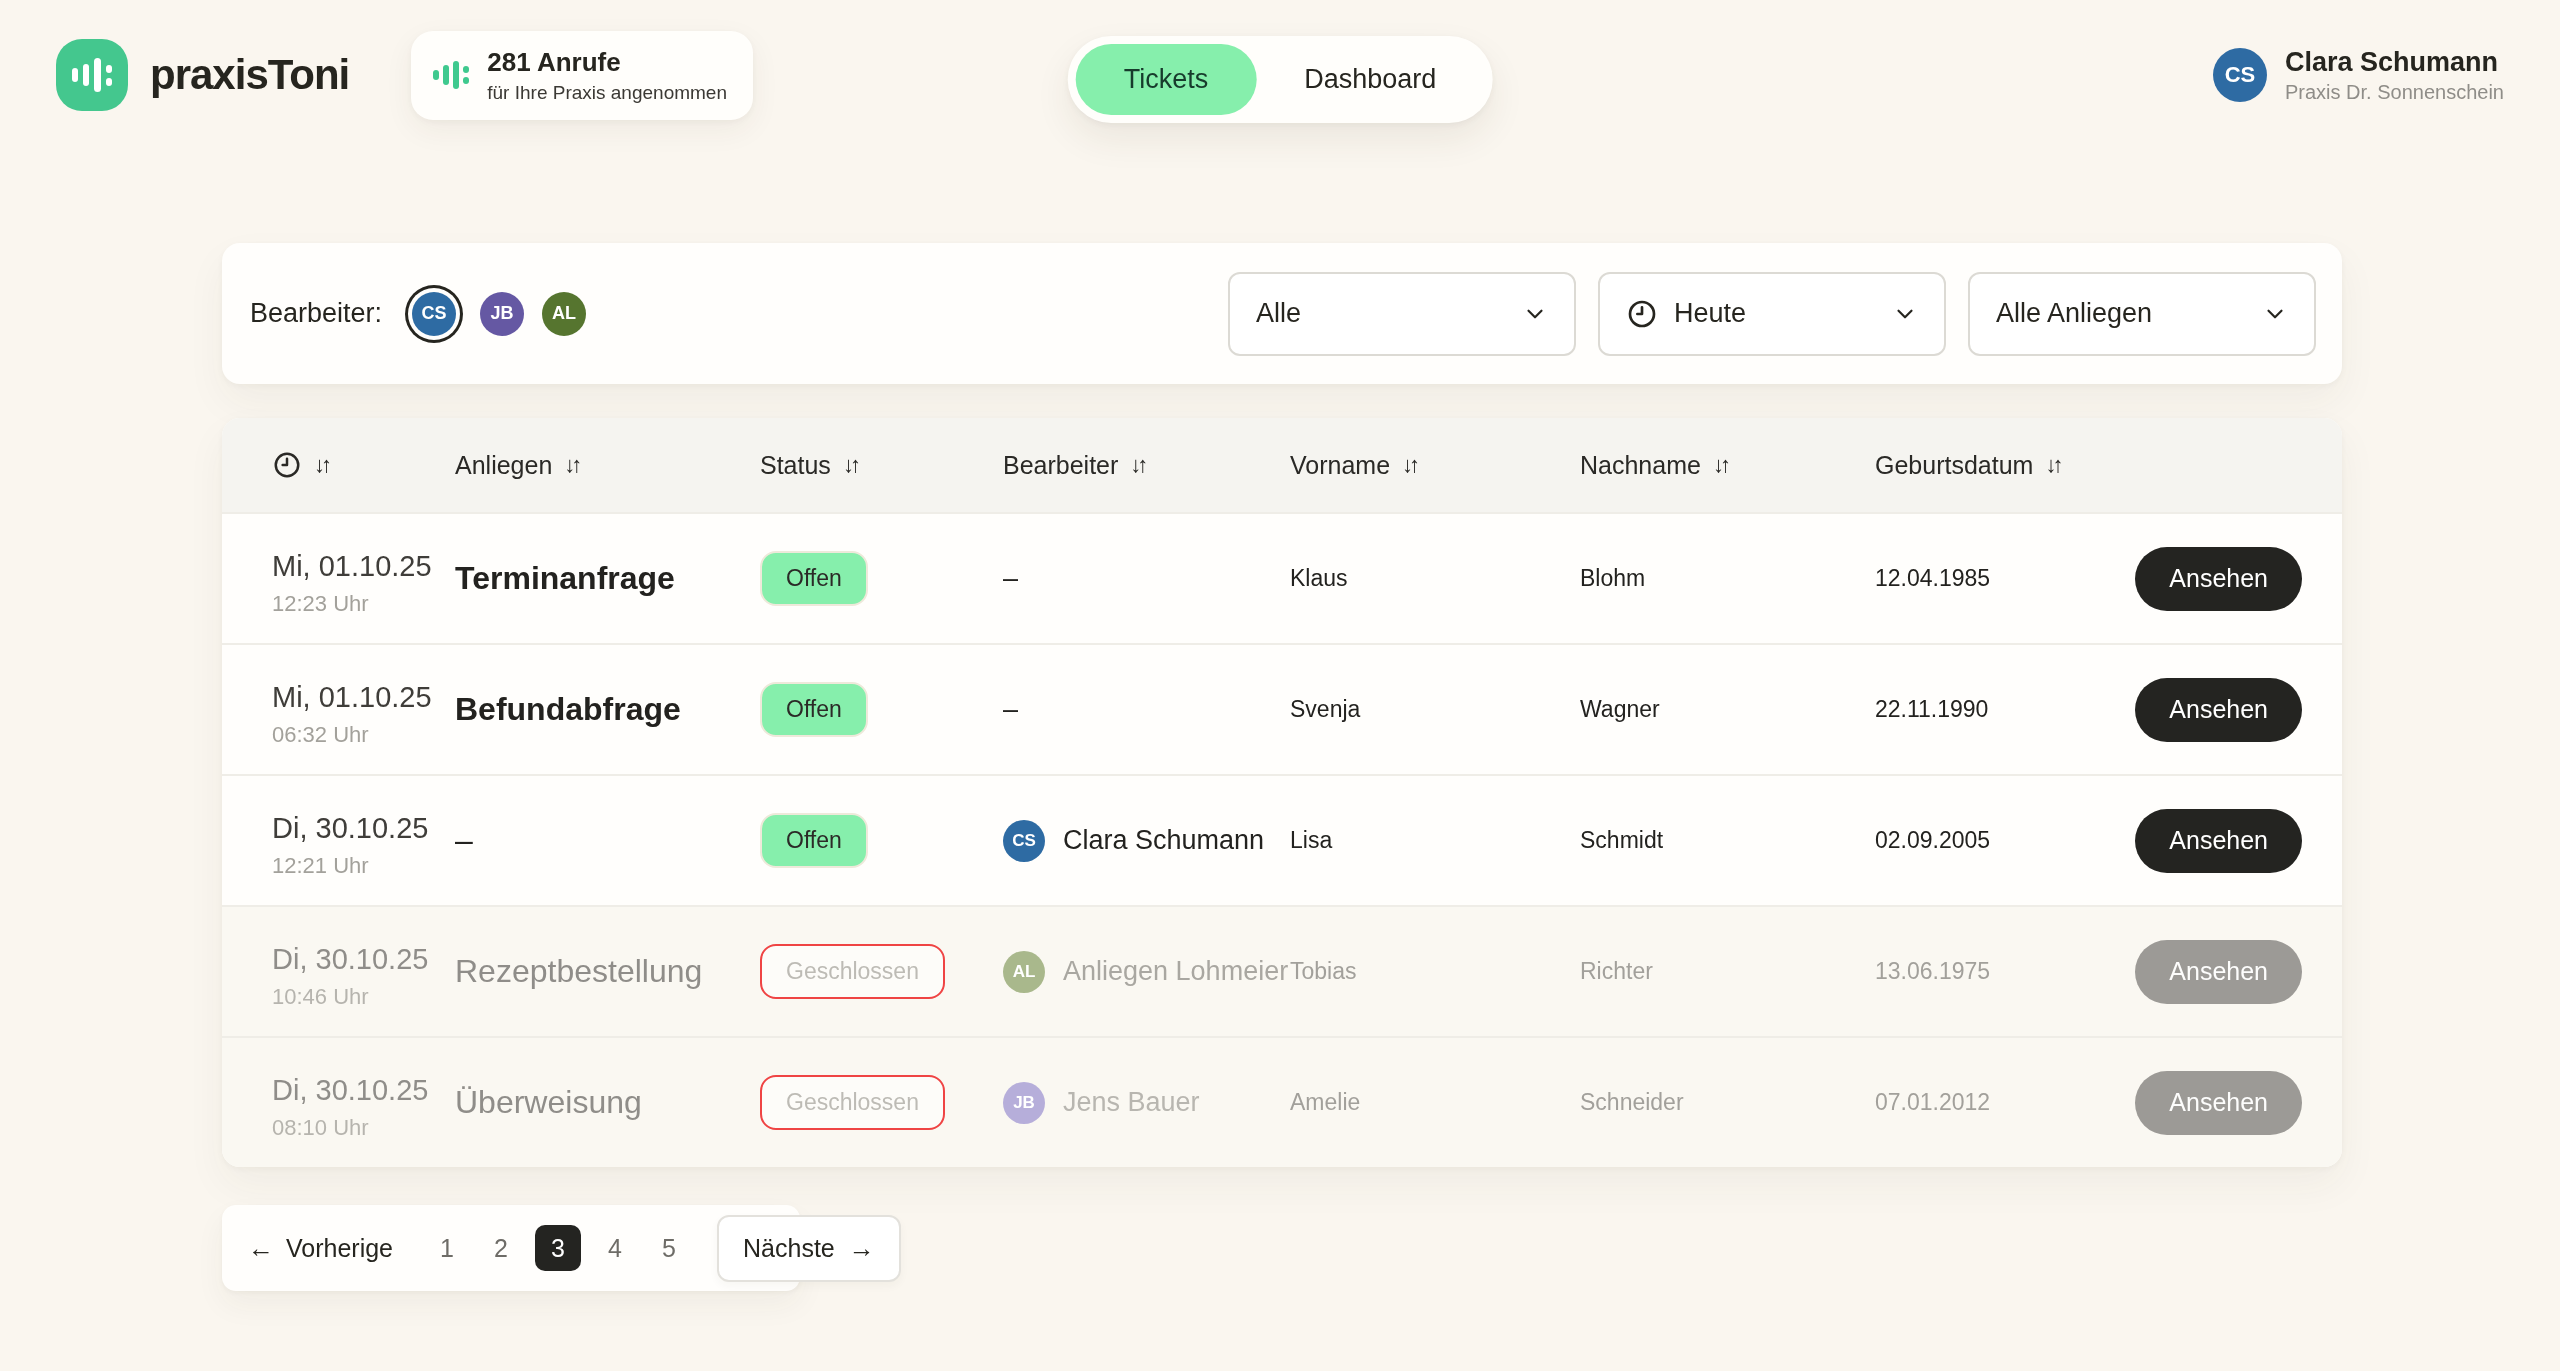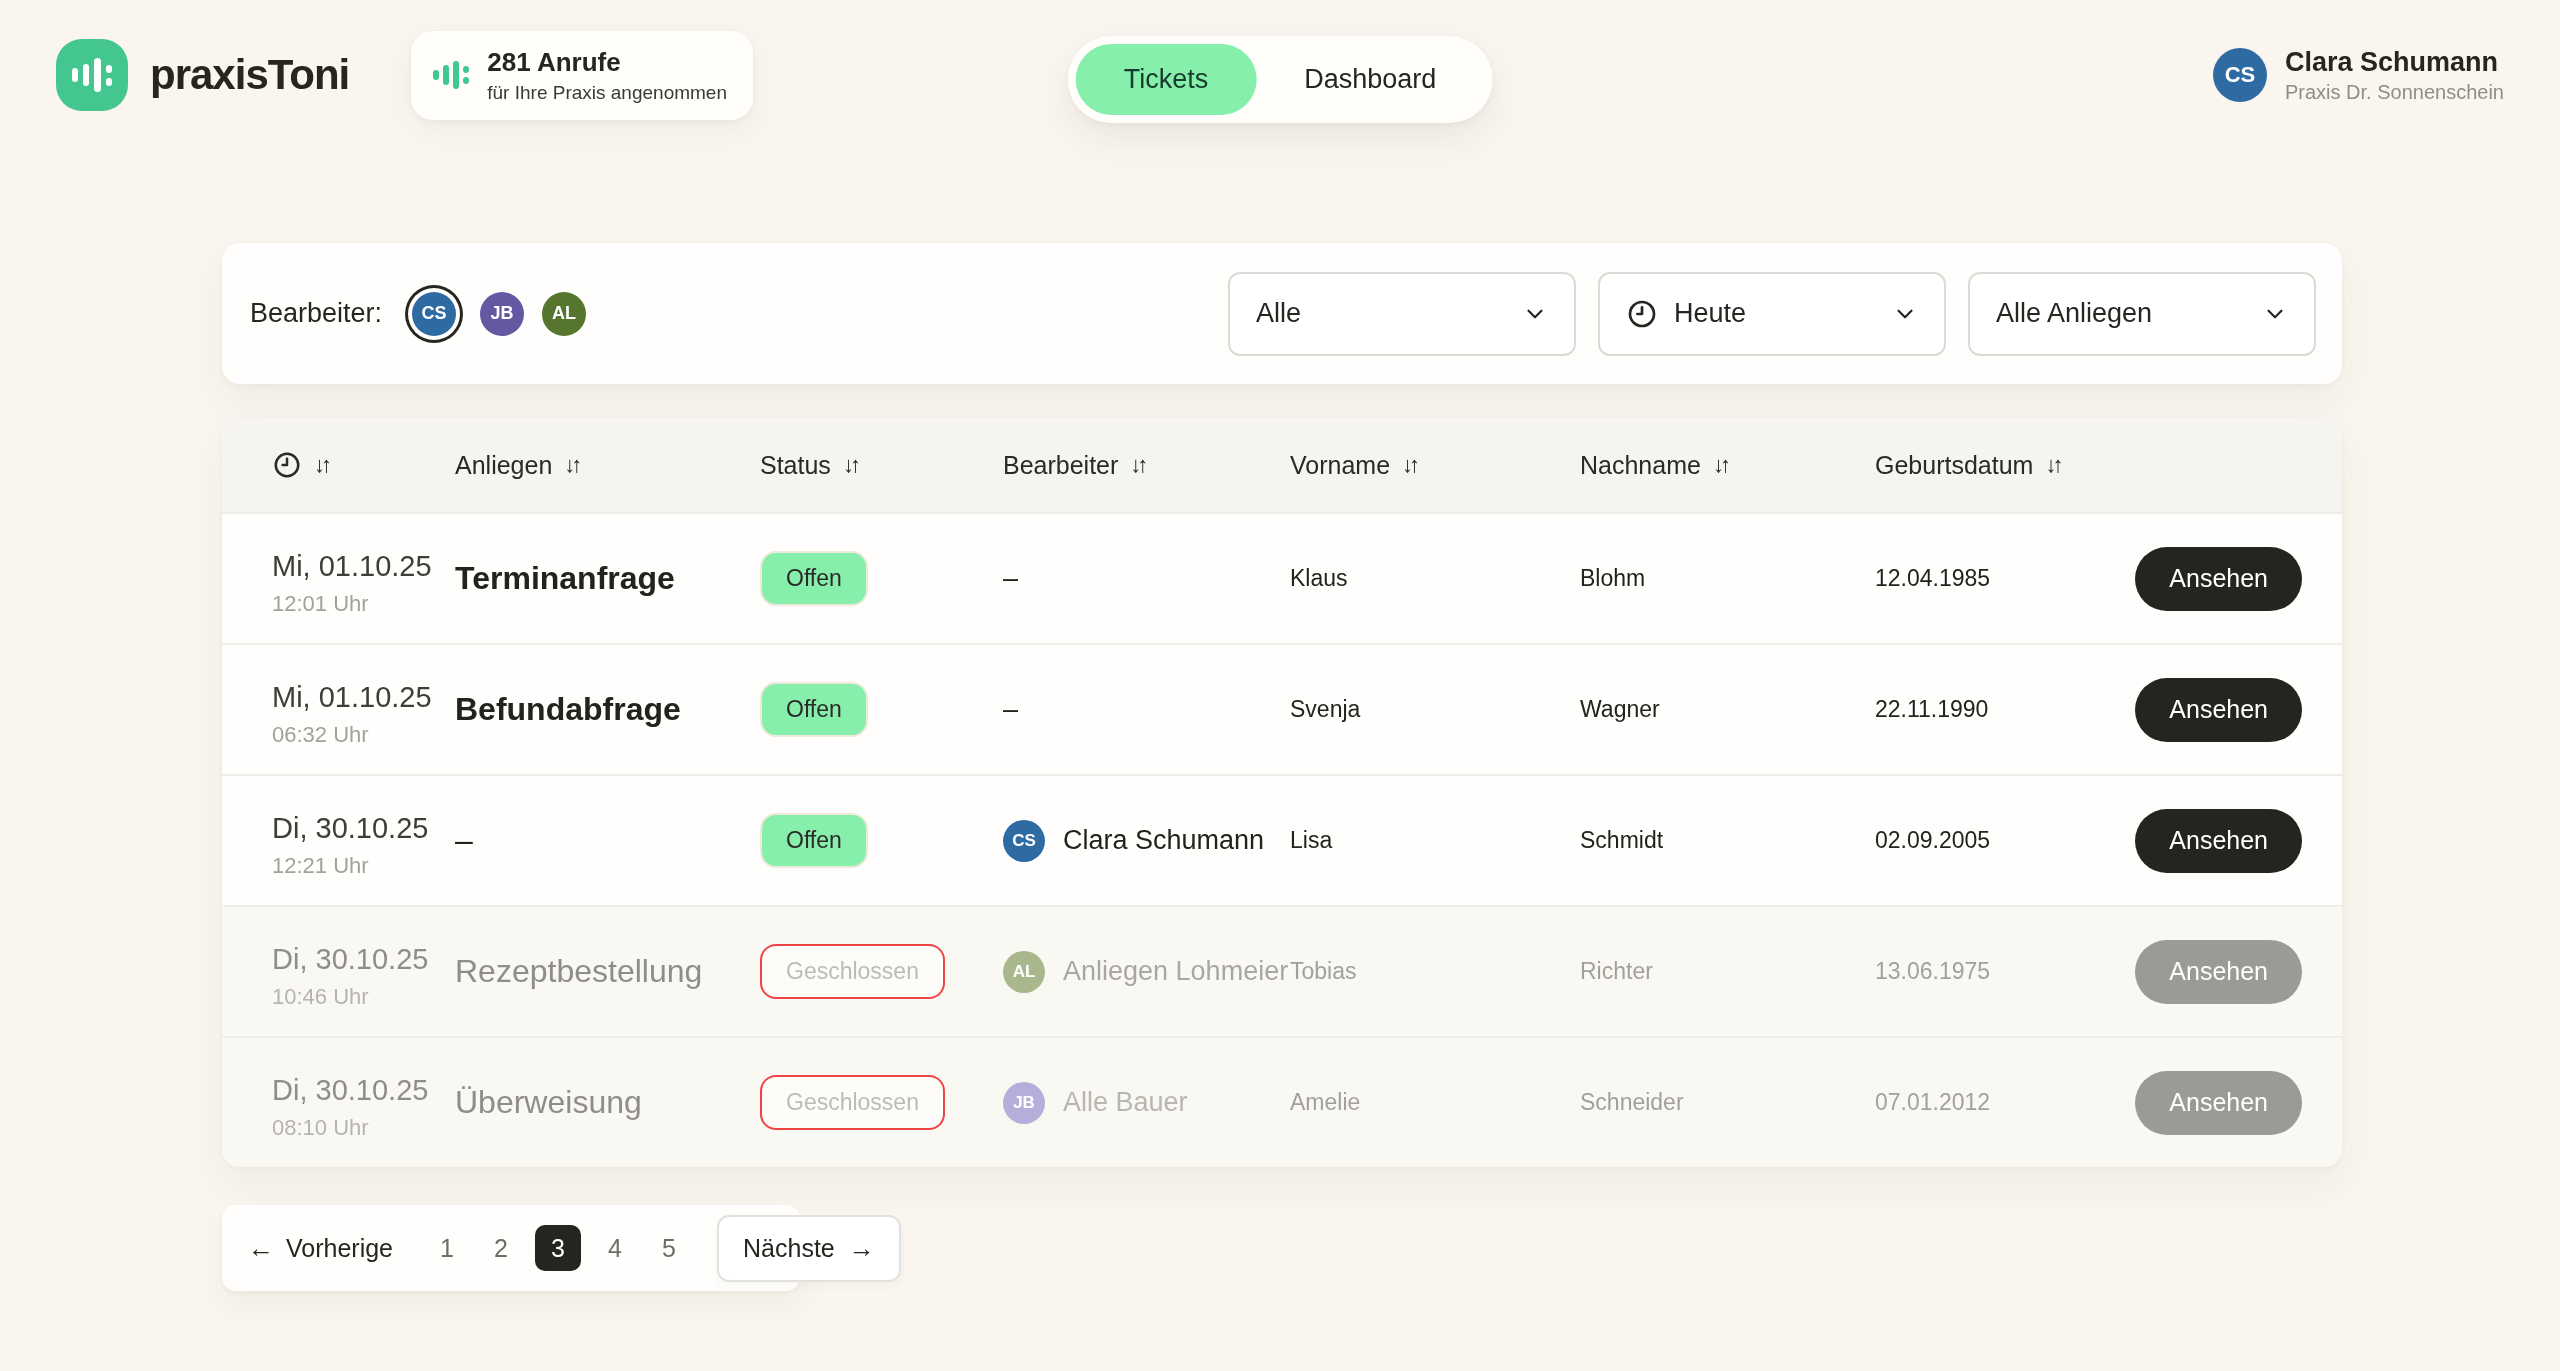--- a/index.html
+++ b/index.html
@@ -287,21 +287,21 @@
       <div class="head-cell">
         <span>Geburtsdatum</span>
         <span class="sort">↓↑</span>
       </div>
       <div></div>
     </div>
 
     <div class="t-grid t-row">
       <div>
         <div class="cell-date">Mi, 01.10.25</div>
-        <div class="cell-time">12:01 Uhr</div>
+        <div class="cell-time">12:23 Uhr</div>
       </div>
       <div class="cell-anliegen">Terminanfrage</div>
       <div><span class="badge open">Offen</span></div>
       <div class="cell-bearbeiter">–</div>
       <div class="cell-plain">Klaus</div>
       <div class="cell-plain">Blohm</div>
       <div class="cell-plain">12.04.1985</div>
       <div class="cell-action">
           <button class="btn-ansehen">Ansehen</button>
         </div>
@@ -363,21 +363,21 @@
 
     <div class="t-grid t-row closed faded-name">
       <div>
         <div class="cell-date" style="color:#8F8D89">Di, 30.10.25</div>
         <div class="cell-time" style="color:#B6B4AE">08:10 Uhr</div>
       </div>
       <div class="cell-anliegen">Überweisung</div>
       <div><span class="badge closed">Geschlossen</span></div>
       <div class="cell-bearbeiter">
         <span class="mini-avatar" style="background-color: rgb(182, 174, 218);">JB</span>
-        <span>Alle Bauer</span>
+        <span>Jens Bauer</span>
       </div>
       <div class="cell-plain">Amelie</div>
       <div class="cell-plain">Schneider</div>
       <div class="cell-plain">07.01.2012</div>
       <div class="cell-action">
           <button class="btn-ansehen">Ansehen</button>
         </div>
     </div>
   </section>
 

